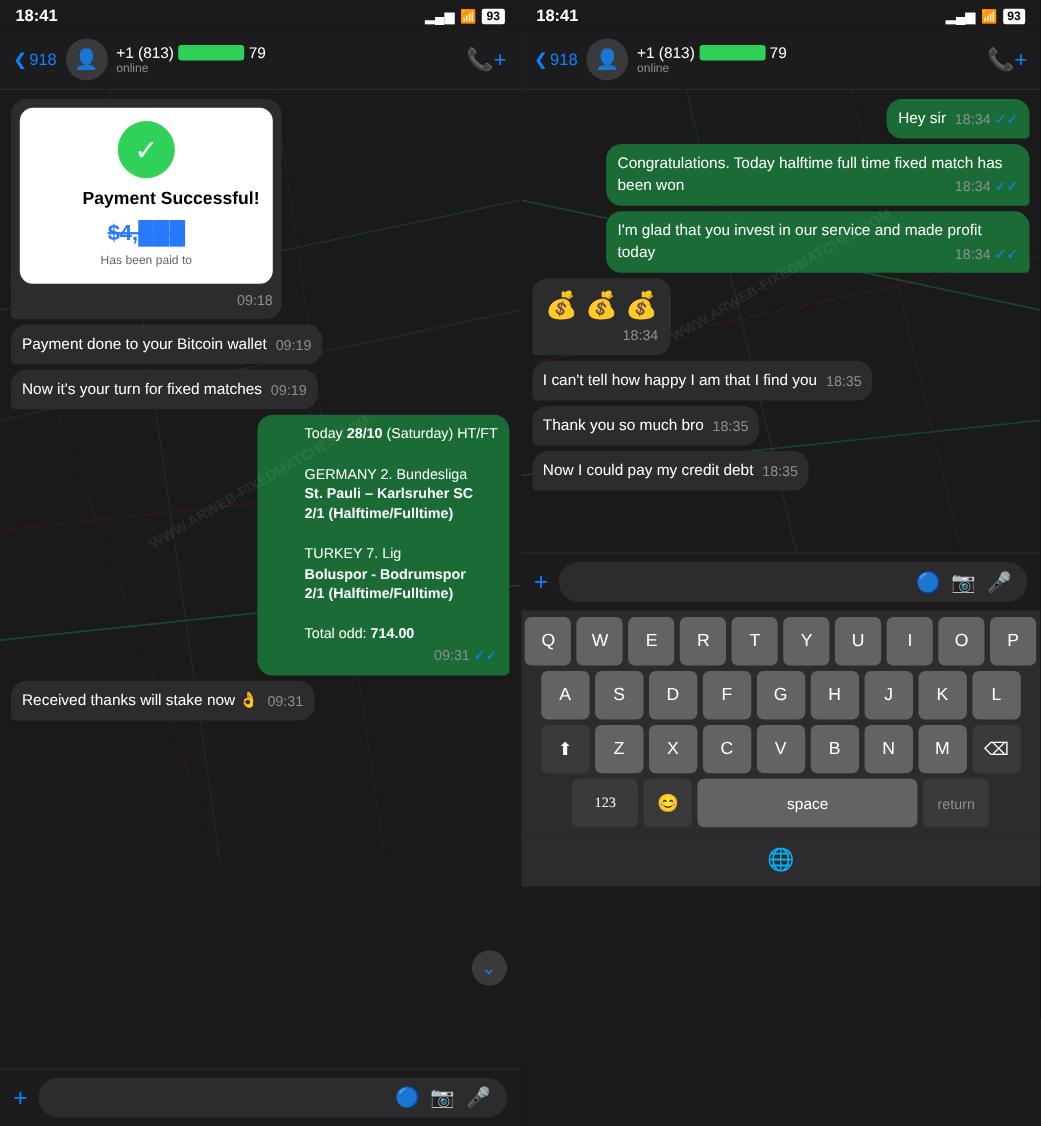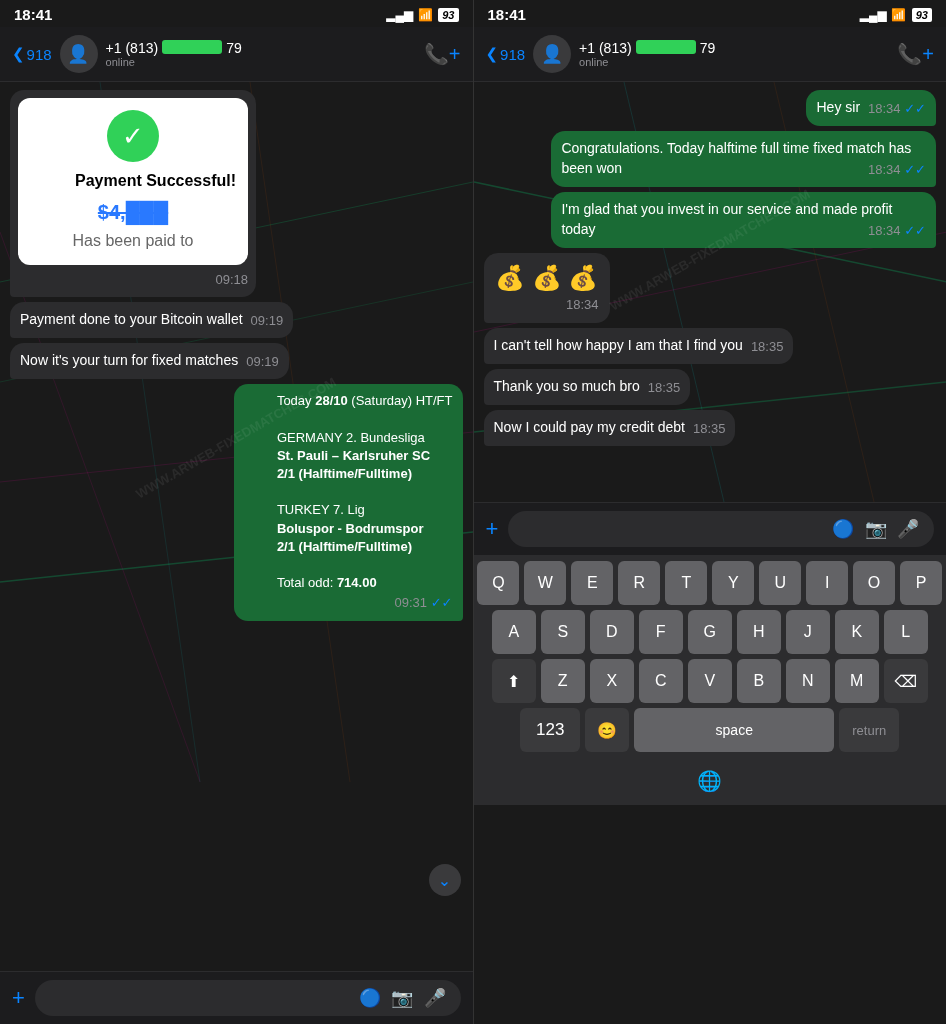--- a/index.html
+++ b/index.html
@@ -22,21 +22,20 @@
     }
     .status-time { color: #fff; font-size: 15px; font-weight: 600; }
     .status-icons { display: flex; align-items: center; gap: 5px; color: #fff; font-size: 12px; }
     .battery-icon {
       background: #fff;
       border-radius: 2px;
       padding: 1px 4px;
       color: #000;
       font-size: 11px;
       font-weight: 600;
-      font-style: italic;
     }
 
     
     .chat-header {
       display: flex;
       align-items: center;
       padding: 8px 12px;
       background: #1c1c1e;
       border-bottom: 1px solid #2c2c2e;
       gap: 8px;
@@ -45,21 +44,21 @@
     .back-count { color: #0a84ff; font-size: 15px; font-weight: 500; }
     .avatar-circle {
       width: 38px; height: 38px;
       border-radius: 50%;
       background: #3a3a3c;
       display: flex; align-items: center; justify-content: center;
       color: #8e8e93; font-size: 18px;
     }
     .contact-info { flex: 1; }
     .contact-name-bar {
-      display: flex; align-items: flex-start; gap: 4px;
+      display: flex; align-items: center; gap: 4px;
     }
     .contact-name { color: #fff; font-size: 14px; font-weight: 500; }
     .green-bar {
       background: #30d158;
       height: 14px;
       border-radius: 3px;
       display: inline-block;
     }
     .contact-status { color: #8e8e93; font-size: 11px; }
     .call-btn { color: #0a84ff; font-size: 20px; }
@@ -160,21 +159,21 @@
       text-align: right;
     }
     .payment-card .amount {
       font-size: 20px;
       font-weight: 700;
       color: #2979ff;
       text-decoration: line-through;
       margin-bottom: 4px;
     }
     .payment-card .paid-to {
-      font-size: 16px;
+      font-size: 11px;
       color: #666;
     }
     .watermark {
       position: absolute;
       top: 40%;
       left: 50%;
       transform: translate(-50%, -50%) rotate(-30deg);
       color: rgba(255,255,255,0.07);
       font-size: 13px;
       font-weight: 700;
@@ -351,20 +350,24 @@
         <div><strong>2/1 (Halftime/Fulltime)</strong></div>
         <br>
         <div>TURKEY 7. Lig</div>
         <div><strong>Boluspor - Bodrumspor</strong></div>
         <div><strong>2/1 (Halftime/Fulltime)</strong></div>
         <br>
         <div>Total odd: <strong>714.00</strong></div>
         <span class="msg-time">09:31 <span class="msg-time-ticks blue">✓✓</span></span>
       </div>
 
+      <div class="msg msg-incoming">
+        <span>Received thanks will stake now 👌</span>
+        <span class="msg-time">09:31</span>
+      </div>
     </div>
 
     <div class="scroll-down-btn">⌄</div>
   </div>
 
   <div class="input-bar">
     <span class="plus-btn">+</span>
     <div class="input-field">
       <span class="input-placeholder"></span>
       <div class="input-icons">
@@ -506,21 +509,21 @@
       <div class="key">X</div>
       <div class="key">C</div>
       <div class="key">V</div>
       <div class="key">B</div>
       <div class="key">N</div>
       <div class="key">M</div>
       <div class="key delete dark">⌫</div>
     </div>
 
     <div class="keyboard-row">
-      <div class="key dark wide" style="font-size:17px;">123</div>
+      <div class="key dark wide" style="font-size:13px;font-family:Liberation Serif, serif;">123</div>
       <div class="key dark">😊</div>
       <div class="key space" style="font-size:14px;">space</div>
       <div class="key dark wide" style="font-size:13px; color:#8e8e93;">return</div>
     </div>
   </div>
 
   <div class="bottom-bar">
     <span class="globe-btn">🌐</span>
   </div>
 </div>

